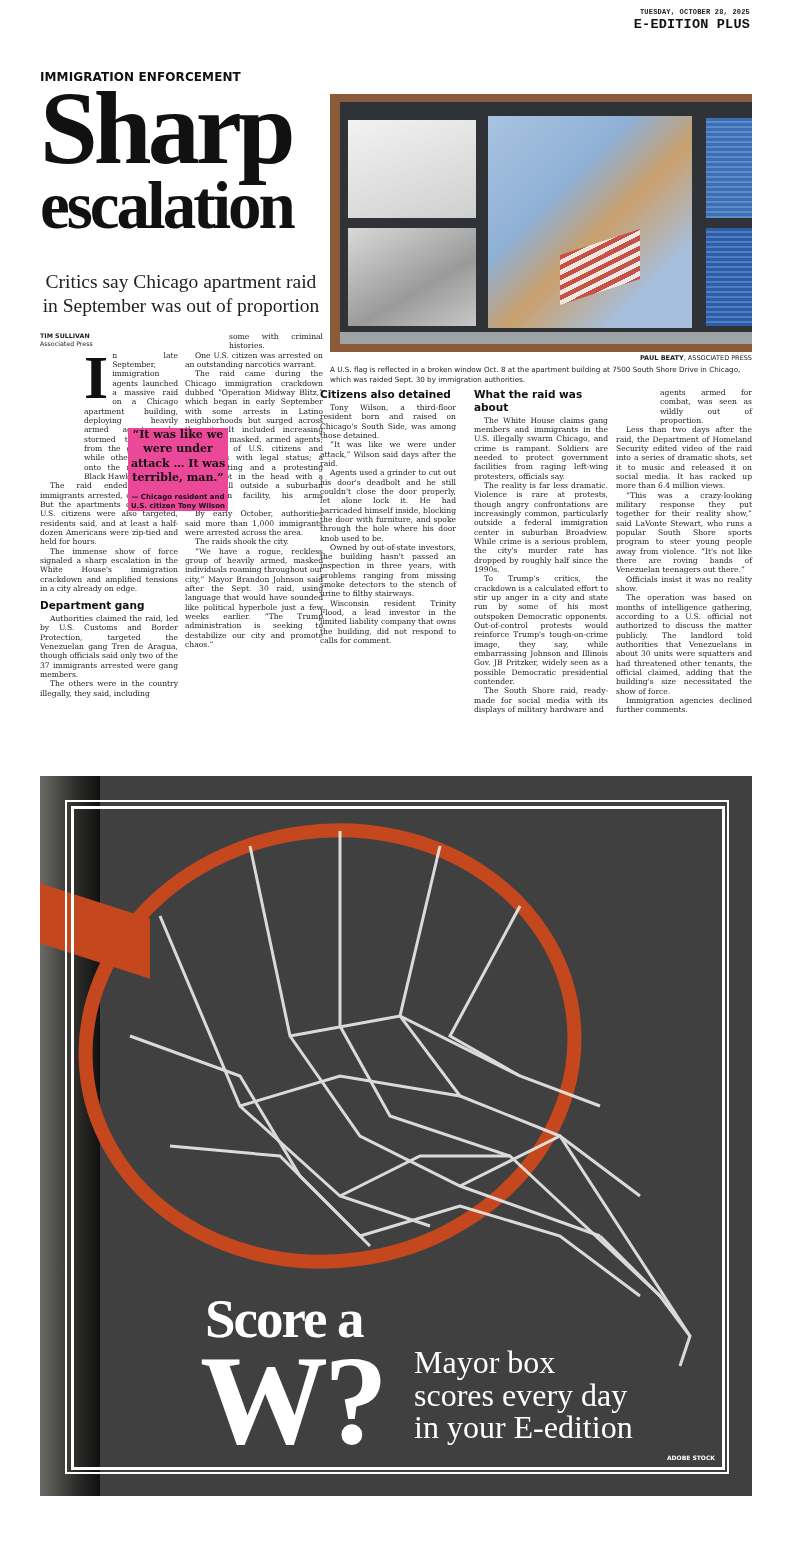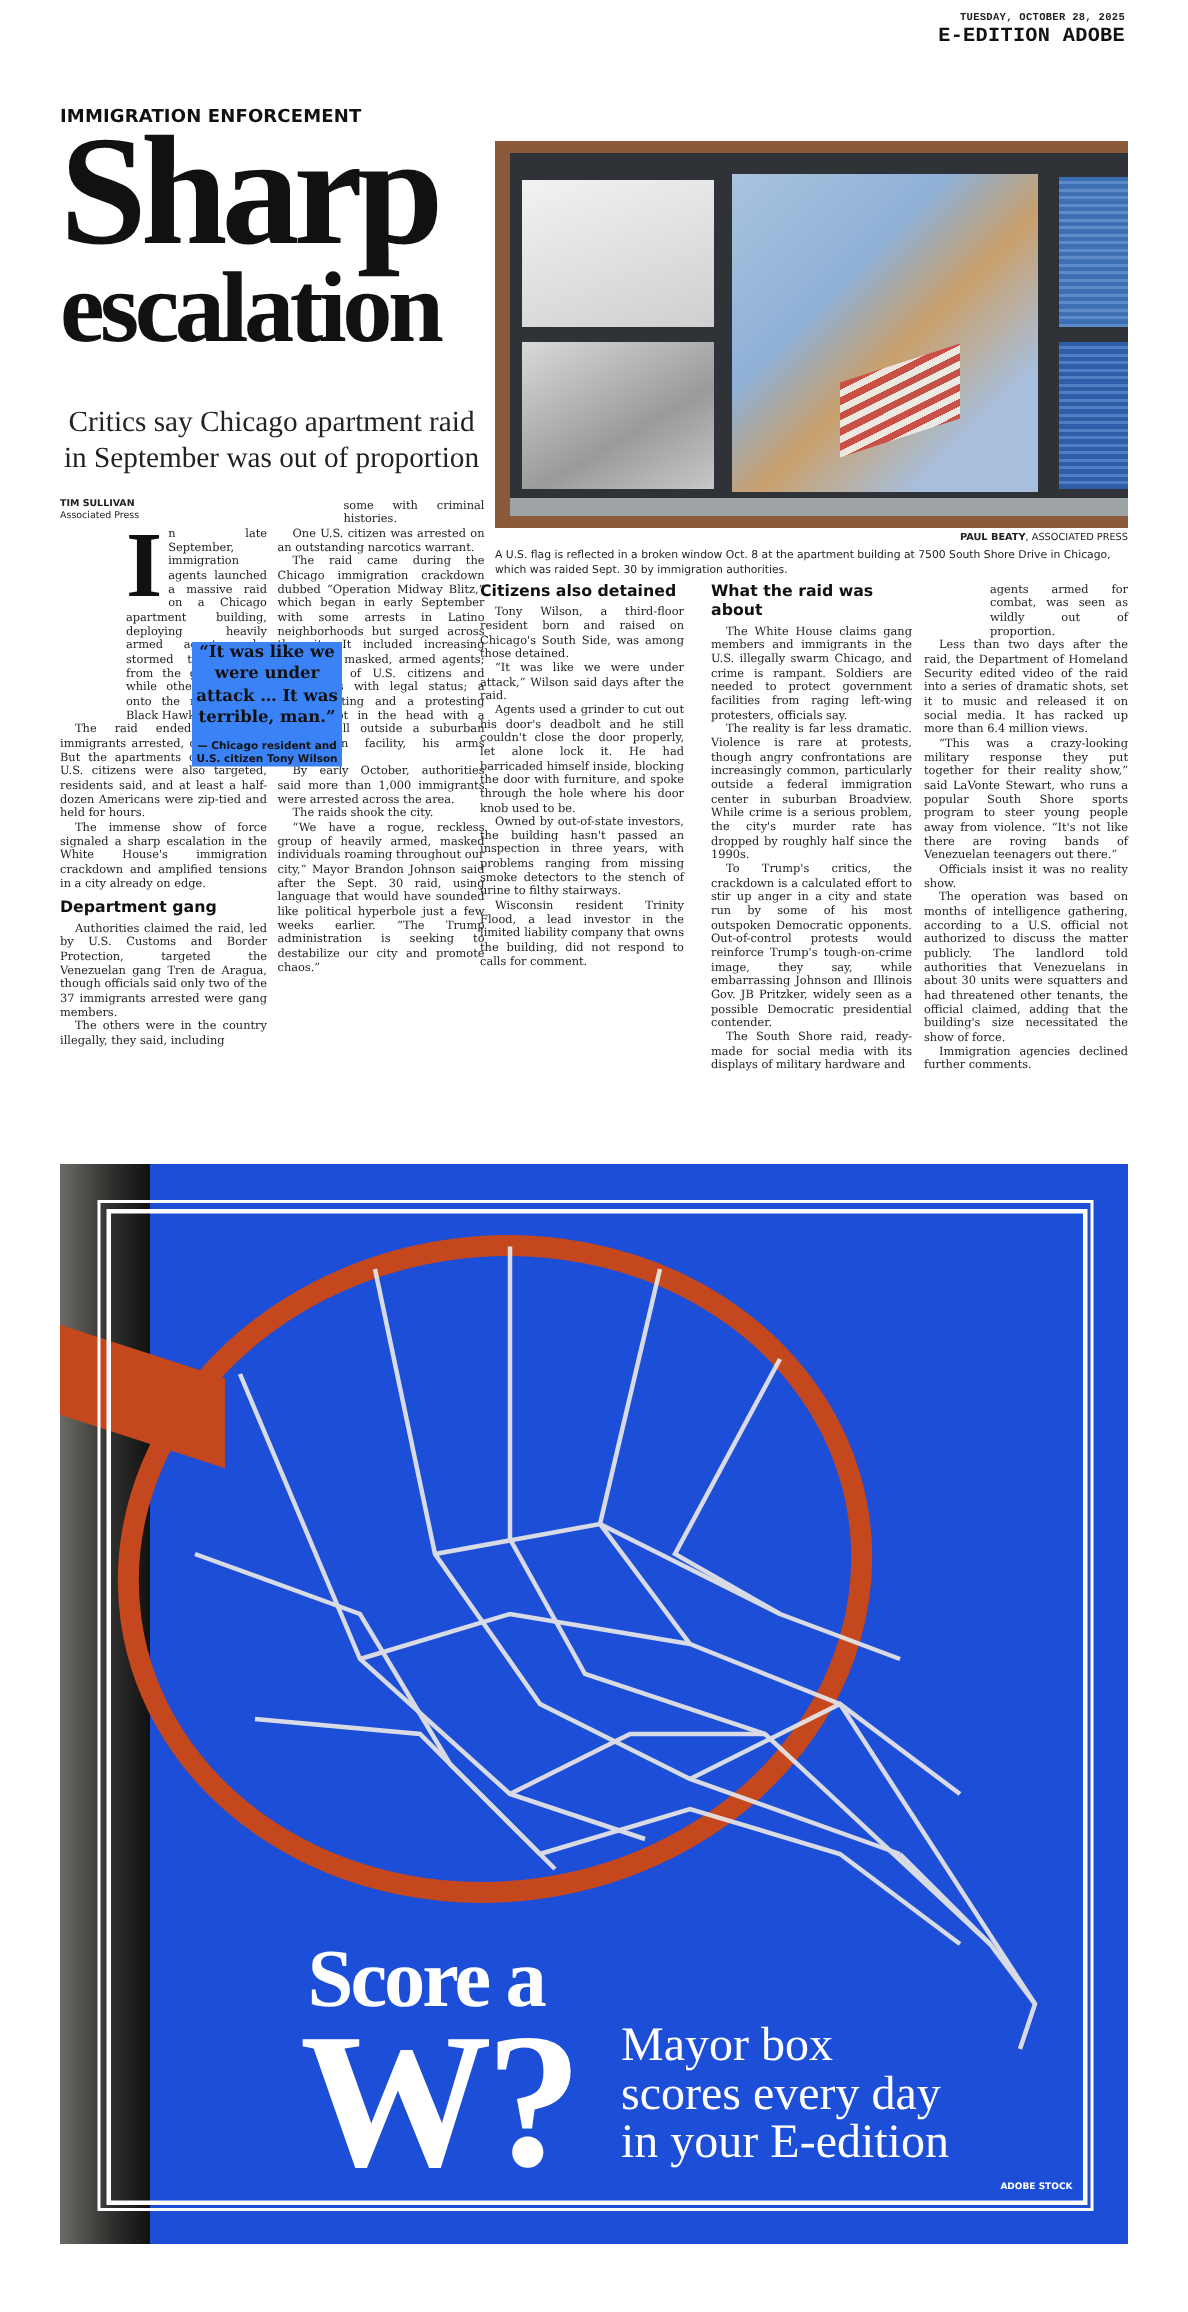--- a/index.html
+++ b/index.html
@@ -22,37 +22,37 @@
   .col { position:absolute; font-size:7.6px; line-height:1.23; text-align:justify; color:#222; }
   .col p { margin:0; text-indent:10px; }
   .col p.noind { text-indent:0;margin-left:44px; }
   .byline { font-family:"DejaVu Sans", sans-serif; font-size:6.3px; line-height:1.25; }
   .byline .name { font-weight:bold; }
   .subhead { font-family:"DejaVu Sans", sans-serif; font-weight:bold; font-size:10.5px; color:#111; margin:6px 0 2px; text-indent:0 !important; text-align:left; }
   .dropcap { float:left; font-family:"Liberation Serif", serif; font-weight:bold; font-size:62px; line-height:0.8; margin:2px 4px 0 0; color:#111; }
   .pullquote { position:absolute; left:128px; top:428px; width:100px; text-align:center; }
   .pullquote .q { font-family:"DejaVu Serif", serif; font-weight:bold; font-size:11px; line-height:1.3; color:#111; }
   .pullquote .attr { font-family:"DejaVu Sans", sans-serif; font-weight:bold; font-size:7px; line-height:1.3; margin-top:8px; color:#111; }
-  .ad { position:absolute; left:40px; top:776px; width:712px; height:720px; background:#1d4ed8; overflow:hidden; }
+  .ad { position:absolute; left:40px; top:776px; width:712px; height:720px; background:#404040; overflow:hidden; }
   .ad .bg-left { position:absolute; left:0; top:0; width:60px; height:720px; background:linear-gradient(90deg,#6b6b66,#2d2d2b 60%,#111); }
   .ad .backboard { position:absolute; left:0; top:125px; width:110px; height:60px; background:#c4471e; transform:skewY(18deg); }
   .ad .border1 { position:absolute; left:25px; top:24px; width:660px; height:670px; border:2px solid #fff; }
   .ad .border2 { position:absolute; left:31px; top:30px; width:648px; height:658px; border:3px solid #fff; }
   .ad svg.hoop { position:absolute; left:0; top:0; }
   .ad .score { position:absolute; left:165px; top:515px; font-family:"Liberation Serif", serif; font-weight:bold; color:#fff; font-size:55px; letter-spacing:-2px; line-height:1; }
   .ad .w { position:absolute; left:160px; top:560px; font-family:"Liberation Serif", serif; font-weight:bold; color:#fff; font-size:128px; letter-spacing:-4px; line-height:1; }
   .ad .find { position:absolute; left:374px; top:570px; font-family:"Liberation Serif", serif; color:#fff; font-size:32px; line-height:1.02; }
   .ad .stock { position:absolute; right:37px; top:678px; font-family:"DejaVu Sans", sans-serif; font-size:6px; color:#fff; font-weight:bold; }
 </style>
 </head>
 <body>
 
 <div class="masthead">
   <div class="date">TUESDAY, OCTOBER 28, 2025</div>
-  <div class="edition">E-EDITION ADOBE</div>
+  <div class="edition">E-EDITION PLUS</div>
 </div>
 
 <div class="kicker">IMMIGRATION ENFORCEMENT</div>
 
 <div class="headline">
   <span class="l1">Sharp</span>
   <span class="l2">escalation</span>
 </div>
 
 <div class="deck">Critics say Chicago apartment raid in September was out of proportion</div>
@@ -87,21 +87,21 @@
 
 <div class="col" style="left:185px;top:332px;width:138px;">
   <p class="noind">some with criminal histories.</p>
   <p>One U.S. citizen was arrested on an outstanding narcotics warrant.</p>
   <p>The raid came during the Chicago immigration crackdown dubbed “Operation Midway Blitz,” which began in early September with some arrests in Latino neighborhoods but surged across the city. It included increasing patrols by masked, armed agents; detentions of U.S. citizens and immigrants with legal status; a fatal shooting and a protesting pastor shot in the head with a pepper ball outside a suburban immigration facility, his arms raised.</p>
   <p>By early October, authorities said more than 1,000 immigrants were arrested across the area.</p>
   <p>The raids shook the city.</p>
   <p>“We have a rogue, reckless group of heavily armed, masked individuals roaming throughout our city,” Mayor Brandon Johnson said after the Sept. 30 raid, using language that would have sounded like political hyperbole just a few weeks earlier. “The Trump administration is seeking to destabilize our city and promote chaos.”</p>
 </div>
 
-<div class="pullquote" style="background:#3b82f6;">
+<div class="pullquote" style="background:#ec4899;">
   <div class="q">“It was like we were under attack … It was terrible, man.”</div>
   <div class="attr">— Chicago resident and U.S. citizen Tony Wilson</div>
 </div>
 
 <div class="col" style="left:320px;top:388px;width:136px;">
   <div class="subhead" style="margin-top:0;">Citizens also detained</div>
   <p>Tony Wilson, a third-floor resident born and raised on Chicago's South Side, was among those detained.</p>
   <p>“It was like we were under attack,” Wilson said days after the raid.</p>
   <p>Agents used a grinder to cut out his door's deadbolt and he still couldn't close the door properly, let alone lock it. He had barricaded himself inside, blocking the door with furniture, and spoke through the hole where his door knob used to be.</p>
   <p>Owned by out-of-state investors, the building hasn't passed an inspection in three years, with problems ranging from missing smoke detectors to the stench of urine to filthy stairways.</p>

